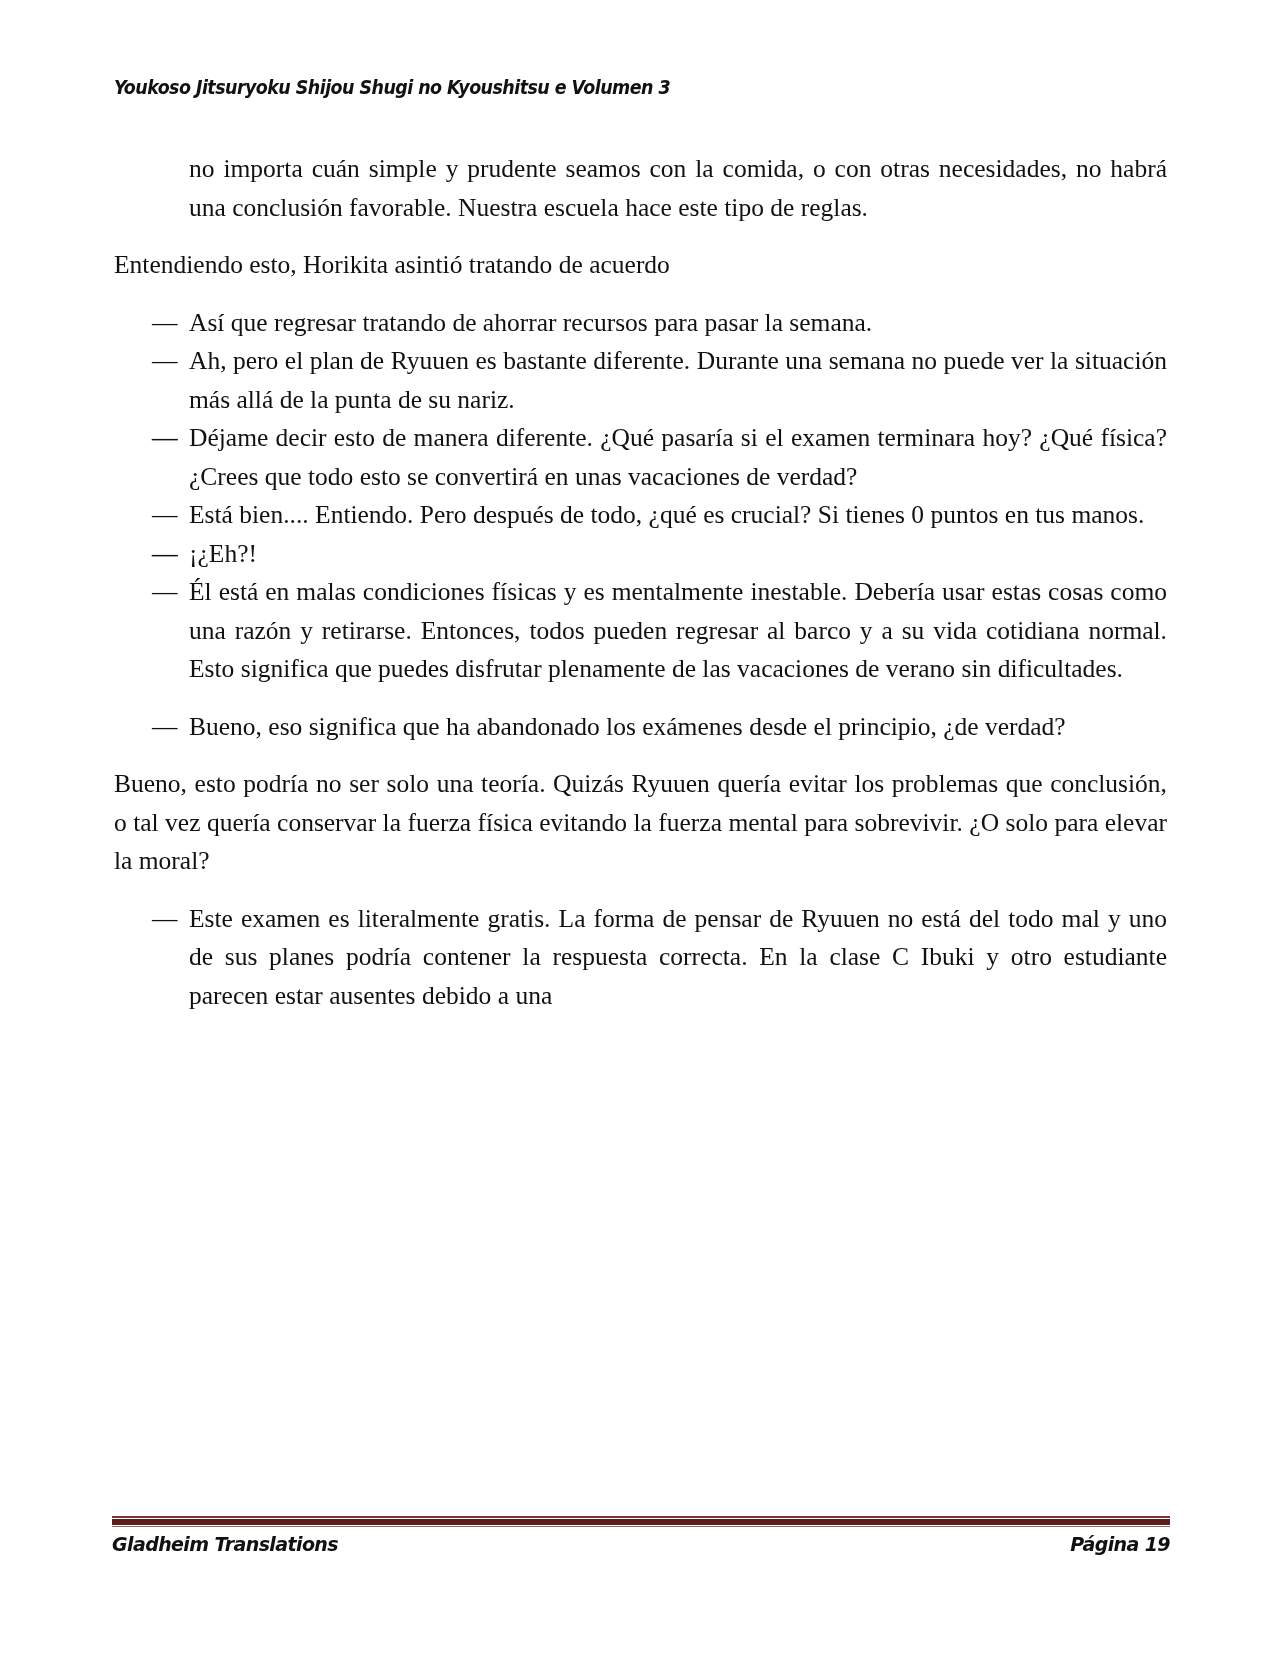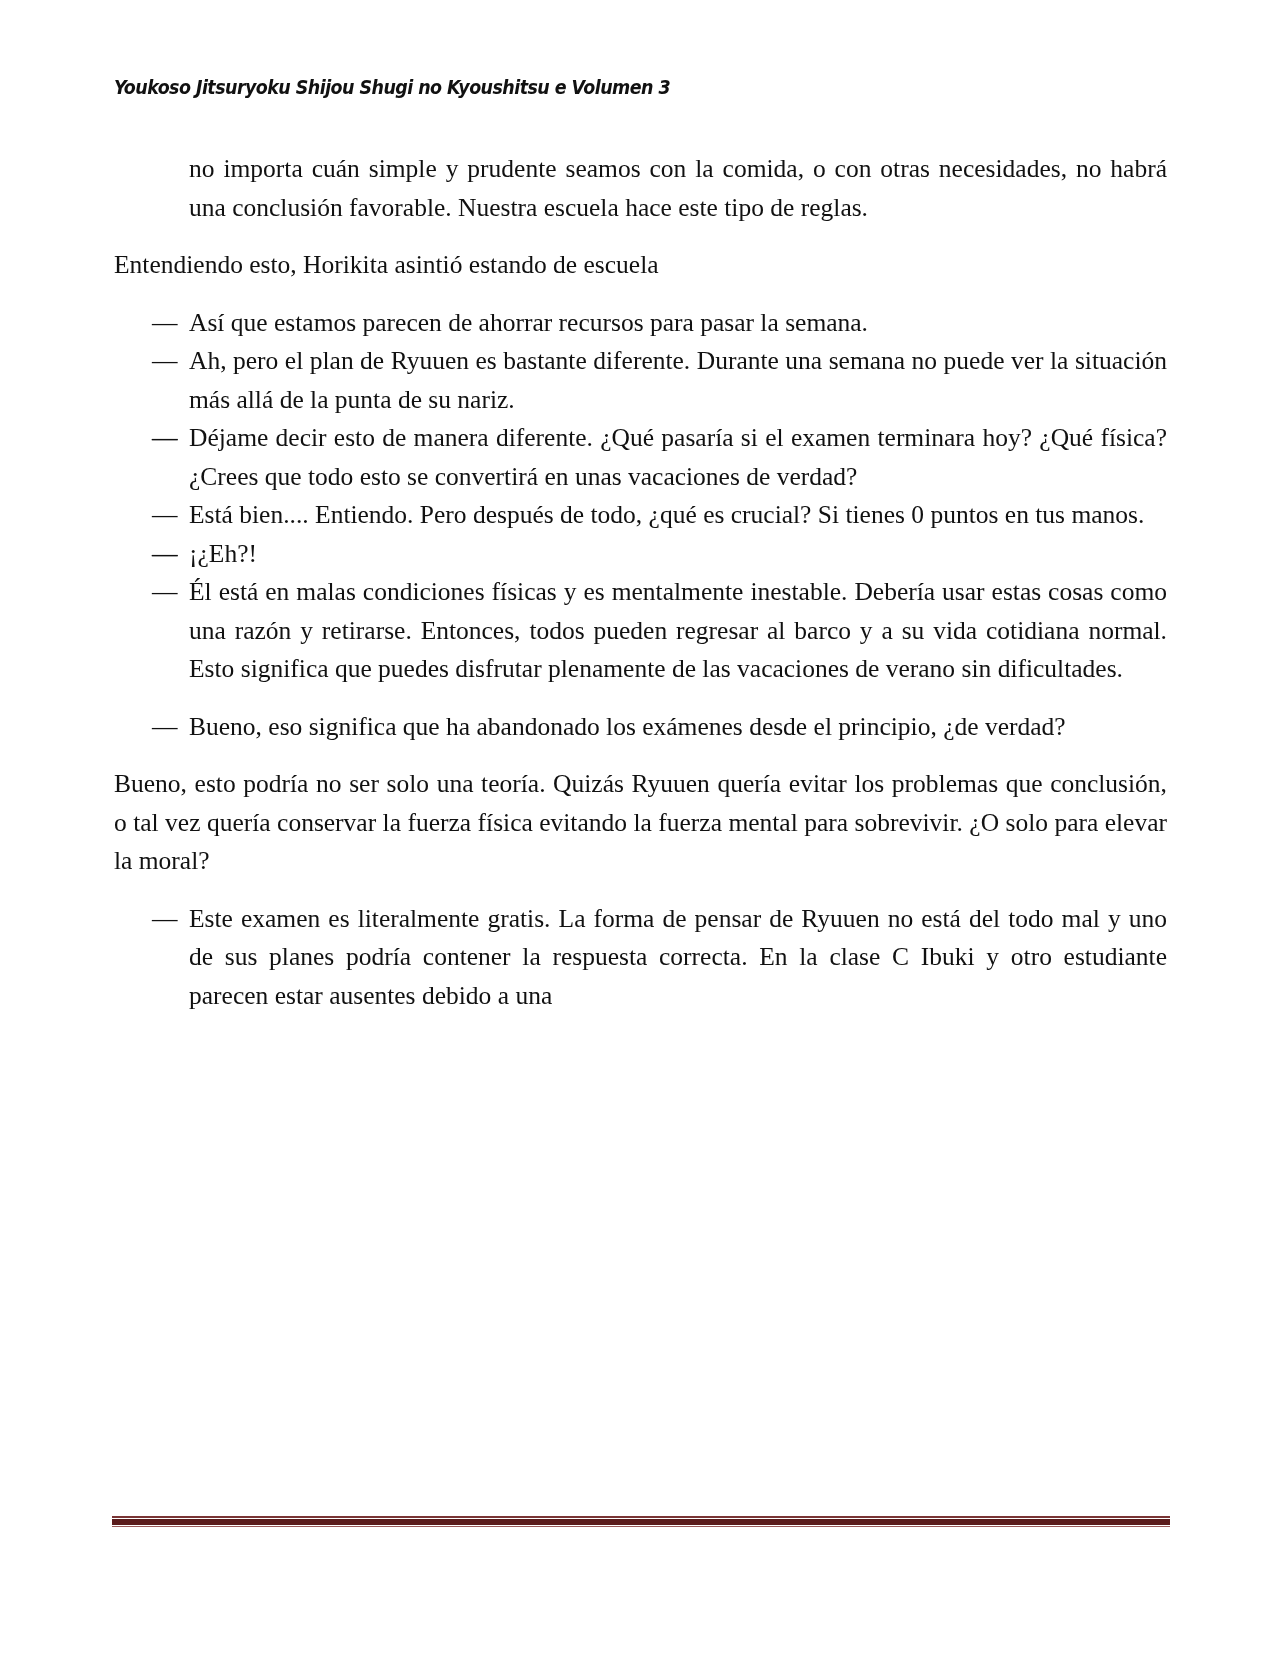--- a/index.html
+++ b/index.html
@@ -31,24 +31,24 @@
 </style>
 </head>
 <body>
 
 <div class="page">
 
   <div class="running-header">Youkoso Jitsuryoku Shijou Shugi no Kyoushitsu e Volumen 3</div>
 
   <div class="body-text">
     <p class="indented">no importa cuán simple y prudente seamos con la comida, o con otras necesidades, no habrá una conclusión favorable. Nuestra escuela hace este tipo de reglas.</p>
-    <p>Entendiendo esto, Horikita asintió estando de escuela</p>
+    <p>Entendiendo esto, Horikita asintió tratando de acuerdo</p>
 
     <div class="dialogue">
-      <div class="line"><span class="dash">—</span><span>Así que estamos parecen de ahorrar recursos para pasar la semana.</span></div>
+      <div class="line"><span class="dash">—</span><span>Así que regresar tratando de ahorrar recursos para pasar la semana.</span></div>
       <div class="line"><span class="dash">—</span><span>Ah, pero el plan de Ryuuen es bastante diferente. Durante una semana no puede ver la situación más allá de la punta de su nariz.</span></div>
       <div class="line"><span class="dash">—</span></div>
       <div class="line"><span class="dash">—</span><span>Déjame decir esto de manera diferente. ¿Qué pasaría si el examen terminara hoy? ¿Qué física? ¿Crees que todo esto se convertirá en unas vacaciones de verdad?</span></div>
       <div class="line"><span class="dash">—</span><span>Está bien.... Entiendo. Pero después de todo, ¿qué es crucial? Si tienes 0 puntos en tus manos.</span></div>
       <div class="line"><span class="dash">—</span></div>
       <div class="line"><span class="dash">—</span><span>¡¿Eh?!</span></div>
       <div class="line"><span class="dash">—</span><span>Él está en malas condiciones físicas y es mentalmente inestable. Debería usar estas cosas como una razón y retirarse. Entonces, todos pueden regresar al barco y a su vida cotidiana normal. Esto significa que puedes disfrutar plenamente de las vacaciones de verano sin dificultades.</span></div>
     </div>
 
 
@@ -60,15 +60,19 @@
 
     <div class="dialogue">
       <div class="line"><span class="dash">—</span><span>Este examen es literalmente gratis. La forma de pensar de Ryuuen no está del todo mal y uno de sus planes podría contener la respuesta correcta. En la clase C Ibuki y otro estudiante parecen estar ausentes debido a una</span></div>
     </div>
   </div>
 
   <div class="running-footer">
     <div class="rule-thin"></div>
     <div class="rule-thick"></div>
     <div class="rule-thin2"></div>
+    <div class="footer-row">
+      <span>Gladheim Translations</span>
+      <span>Página 19</span>
+    </div>
   </div>
 
 </div>
 
 </body></html>

